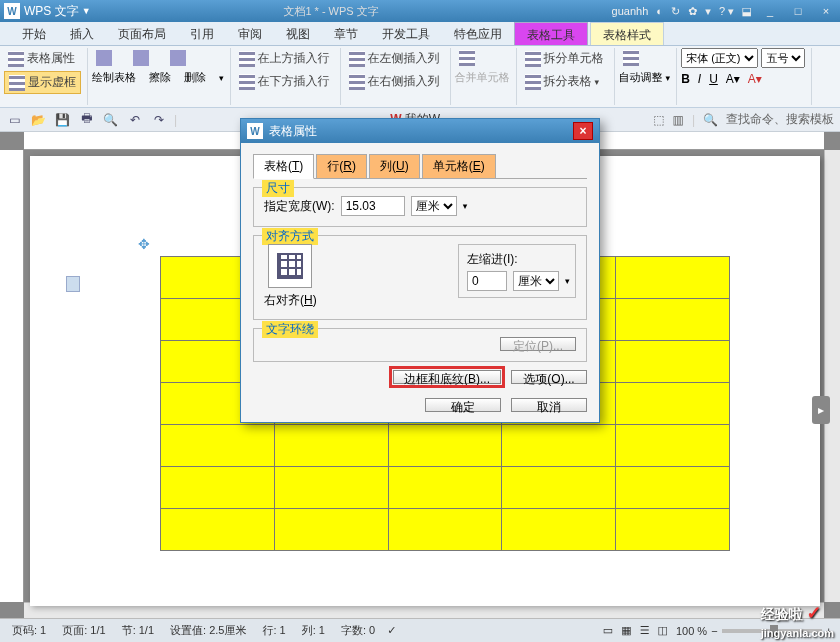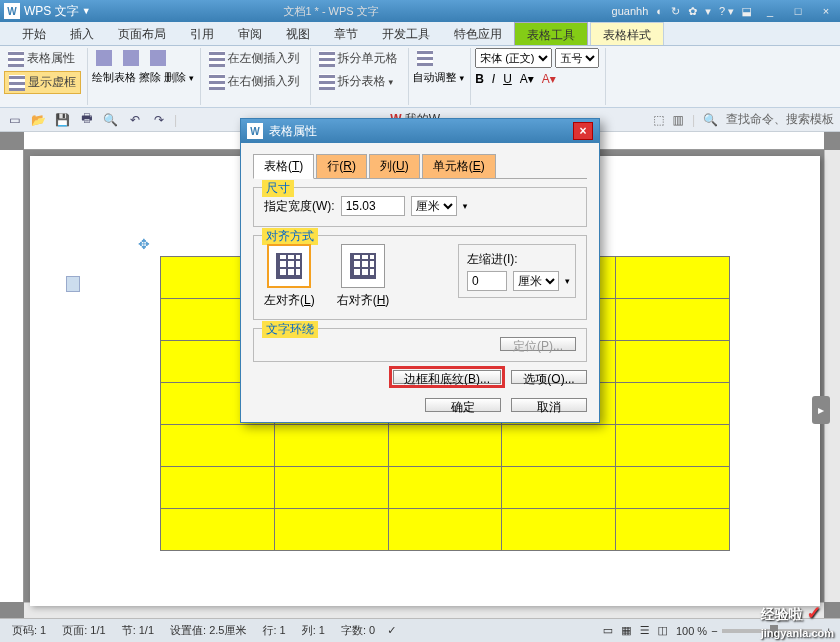--- a/index.html
+++ b/index.html
@@ -9,26 +9,26 @@
 .titlebar .logo { width: 16px; height: 16px; background: #fff; color: #3a7fb4; font-weight: bold; display: inline-flex; align-items: center; justify-content: center; margin-right: 4px; font-size: 10px; }
 .titlebar .app { font-size: 12px; }
 .titlebar .dd { font-size: 9px; margin-left: 3px; }
 .titlebar .doctitle { flex: 1; text-align: center; color: #ddd; font-size: 11px; }
 .titlebar .right { display: flex; gap: 8px; align-items: center; margin-left: 40px; }
 .titlebar .right span { font-size: 11px; color: #eee; }
 .titlebar .winbtn { width: 20px; text-align: center; }
 
 .tabs { height: 24px; background: #e6eef6; display: flex; border-bottom: 1px solid #b0c4d8; padding-left: 10px; }
 .tabs .tab { padding: 4px 12px; font-size: 12px; color: #333; cursor: pointer; }
-.tabs .tab.active { background: #84cc16; border: 1px solid #aac; border-bottom: none; }
+.tabs .tab.active { background: #d946ef; border: 1px solid #aac; border-bottom: none; }
 .tabs .tab.aux { background: #fef9c3; border: 1px solid #c0d0e0; border-bottom: none; margin-left: 2px; }
 
 .ribbon { height: 62px; background: #f0f4f8; border-bottom: 1px solid #c0d0e0; display: flex; padding: 2px 4px; gap: 4px; }
 .rgroup { display: flex; flex-direction: column; gap: 2px; border-right: 1px solid #d0d8e0; padding-right: 6px; }
-.rrow { display: flex; gap: 3px; align-items: center; }
+.rrow { display: flex; gap: 13px; align-items: center; }
 .rbtn { display: flex; align-items: center; gap: 3px; padding: 2px 4px; font-size: 12px; color: #444; white-space: nowrap; }
 .rbtn.sel { background: #fde08a; border: 1px solid #e0b040; }
 .ricon { width: 16px; height: 16px; background: #99c; display: inline-block; }
 .ricon.grid { background: repeating-linear-gradient(0deg,#88a,#88a 3px,#fff 3px,#fff 6px); }
 .fontsel { display: flex; gap: 2px; align-items: center; }
 .fontsel select { font-size: 11px; height: 20px; }
 
 .qat { height: 24px; background: #e8edf3; display: flex; align-items: center; gap: 6px; padding: 0 6px; border-bottom: 1px solid #c8d0d8; }
 .qat .qbtn { width: 18px; height: 18px; display: inline-flex; align-items: center; justify-content: center; font-size: 12px; color: #446; }
 .qat .wps { color: #c33; font-weight: bold; margin-left: auto; }
@@ -152,26 +152,42 @@
     <div class="rrow">
       <span style="font-size:11px">绘制表格</span>
       <span style="font-size:11px">擦除</span>
       <span style="font-size:11px">删除</span>
         <span style="font-size:9px">▾</span>
     </div>
   </div>
   <div class="rgroup">
     <div class="rbtn">
         <span class="ricon grid"></span>
+        <span>在上方插入行</span>
+      </div>
+    <div class="rbtn">
+        <span class="ricon grid"></span>
+        <span>在下方插入行</span>
+      </div>
+  </div>
+  <div class="rgroup">
+    <div class="rbtn">
+        <span class="ricon grid"></span>
         <span>在左侧插入列</span>
       </div>
     <div class="rbtn">
         <span class="ricon grid"></span>
         <span>在右侧插入列</span>
       </div>
+  </div>
+  <div class="rgroup">
+    <div class="rbtn" style="color:#aaa">
+        <span class="ricon grid"></span>
+      </div>
+    <div style="font-size:11px;color:#aaa">合并单元格</div>
   </div>
   <div class="rgroup">
     <div class="rbtn">
         <span class="ricon grid"></span>
         <span>拆分单元格</span>
       </div>
     <div class="rbtn">
         <span class="ricon grid"></span>
         <span>拆分表格</span> 
         <span style="font-size:9px">▾</span>
@@ -303,26 +319,20 @@
         <input class="finput" value="15.03" style="">
         <select class="fsel"><option>厘米</option></select>
           <span style="font-size:9px">▾</span>
       </div>
     </div>
 
     <div class="fieldset">
       <span class="legend">对齐方式</span>
       <div class="frow" style="align-items:flex-start">
         <div class="optrow">
-          <div class="opt">
-            <div class="optbox sel">
-                <div class="ig"></div>
-              </div>
-            <div class="optlab"><span>左对齐</span>(<u>L</u>)</div>
-          </div>
           <div class="opt">
             <div class="optbox">
                 <div class="ig"></div>
               </div>
             <div class="optlab"><span>右对齐</span>(<u>H</u>)</div>
           </div>
         </div>
         <div class="indentbox">
           <span class="il">左缩进(I):</span>
           <div class="frow">

